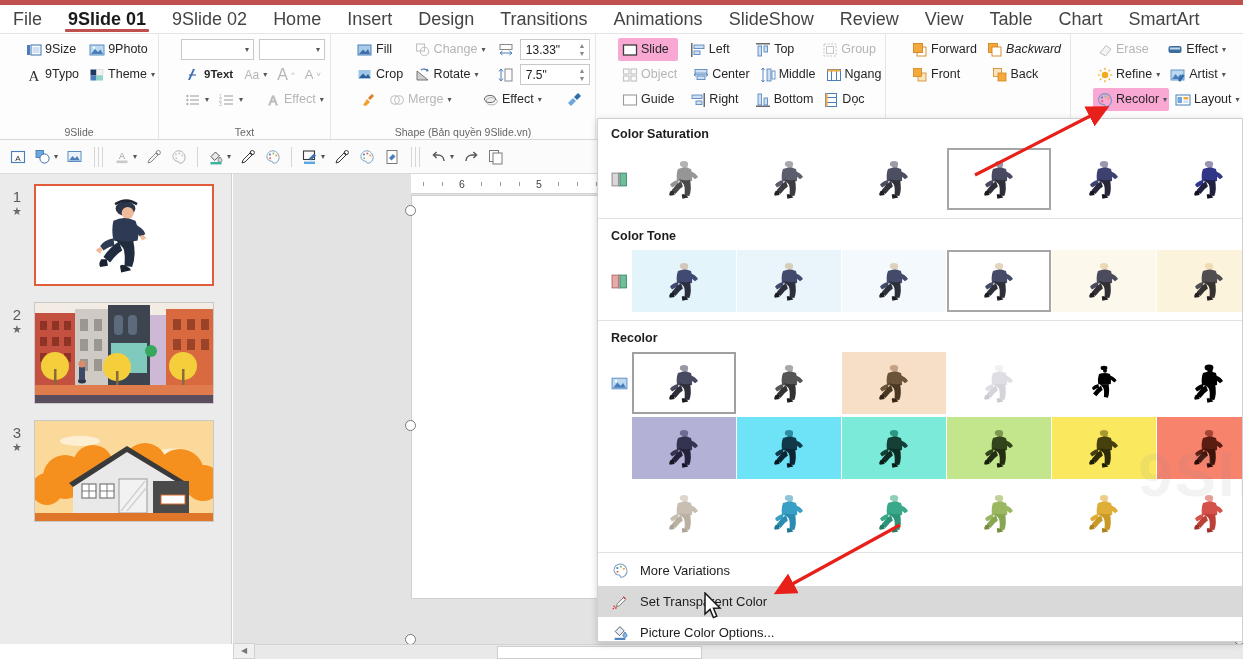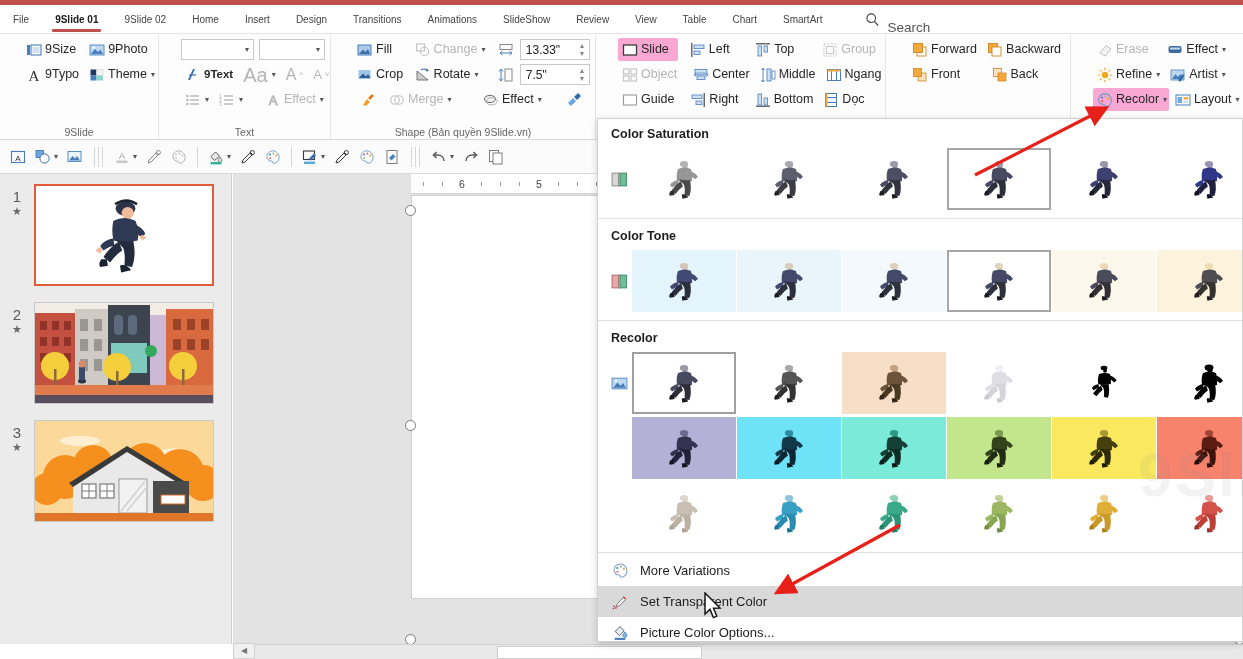--- a/index.html
+++ b/index.html
@@ -16,21 +16,21 @@
   .titlebar-strip {
     position: absolute; top: 0; left: 0; width: 1243px; height: 5px;
     background: #c0504d;
   }
   .tabbar {
     position: absolute; top: 5px; left: 0; width: 1243px; height: 29px;
     background: #ffffff; display: flex; align-items: center;
     border-bottom: 1px solid #e4e4e4;
   }
   .tab {
-    font-size: 10px; color: #444; padding: 0 13px; height: 29px;
+    font-size: 18px; color: #444; padding: 0 13px; height: 29px;
     line-height: 29px; white-space: nowrap; cursor: default;
     position: relative;
   }
   .tab.active { font-weight: bold; color: #1a1a1a; }
   .tab.active:after {
     content: ""; position: absolute; left: 10px; right: 10px; bottom: 2px;
     height: 2.5px; background: #c0504d; border-radius: 1px;
   }
   .search-wrap { display: flex; align-items: center; margin-left: 30px; gap: 7px; }
   .search-ico { width: 15px; height: 15px; }
@@ -265,21 +265,21 @@
       </div>
       <div class="rrow">
         <div class="ritem" style="width:62px;">
           <svg class="ico" viewBox="0 0 16 16">
             <path d="M3 13 L8 2 L10 2 L5 13 Z" fill="#3a6fb0"></path>
             <path d="M4 8 H11" stroke="#3a6fb0" stroke-width="1.2"></path>
           </svg>
           <span class="cap" style="font-weight:bold;font-size:11.5px;">9Text</span>
         </div>
         <div class="ritem dis">
-          <span class="cap" style="font-size:20px;">Aa</span>
+          <span class="cap" style="font-size:12px;">Aa</span>
           <span class="chev">▾</span>
         </div>
         <div class="ritem dis">
           <span class="cap" style="font-size:16px;">A</span>
           <span style="font-size:8px;">^</span>
         </div>
         <div class="ritem dis">
           <span class="cap" style="font-size:13px;">A</span>
           <span style="font-size:8px;">˅</span>
         </div>
@@ -516,21 +516,21 @@
 
     <div class="rgroup" style="width:185px;">
       <div class="rrow">
         <div class="ritem" style="width:90px;">
           <svg class="ico" viewBox="0 0 16 16">
             <rect x="5" y="5" width="9" height="9" fill="#fff" stroke="#d18520" stroke-width=".9"></rect>
             <rect x="1.5" y="1.5" width="9" height="9" fill="#f3a93c" stroke="#d18520" stroke-width=".9"></rect>
           </svg>
           <span class="cap">Forward</span>
         </div>
-        <div class="ritem" style="width:90px;">
+        <div class="ritem" style="width:90px;font-style:italic;">
           <svg class="ico" viewBox="0 0 16 16">
             <rect x="1.5" y="1.5" width="9" height="9" fill="#f3a93c" stroke="#d18520" stroke-width=".9"></rect>
             <rect x="5" y="5" width="9" height="9" fill="#fff" stroke="#d18520" stroke-width=".9"></rect>
           </svg>
           <span class="cap">Backward</span>
         </div>
       </div>
       <div class="rrow">
         <div class="ritem" style="width:90px;">
           <svg class="ico" viewBox="0 0 16 16">

